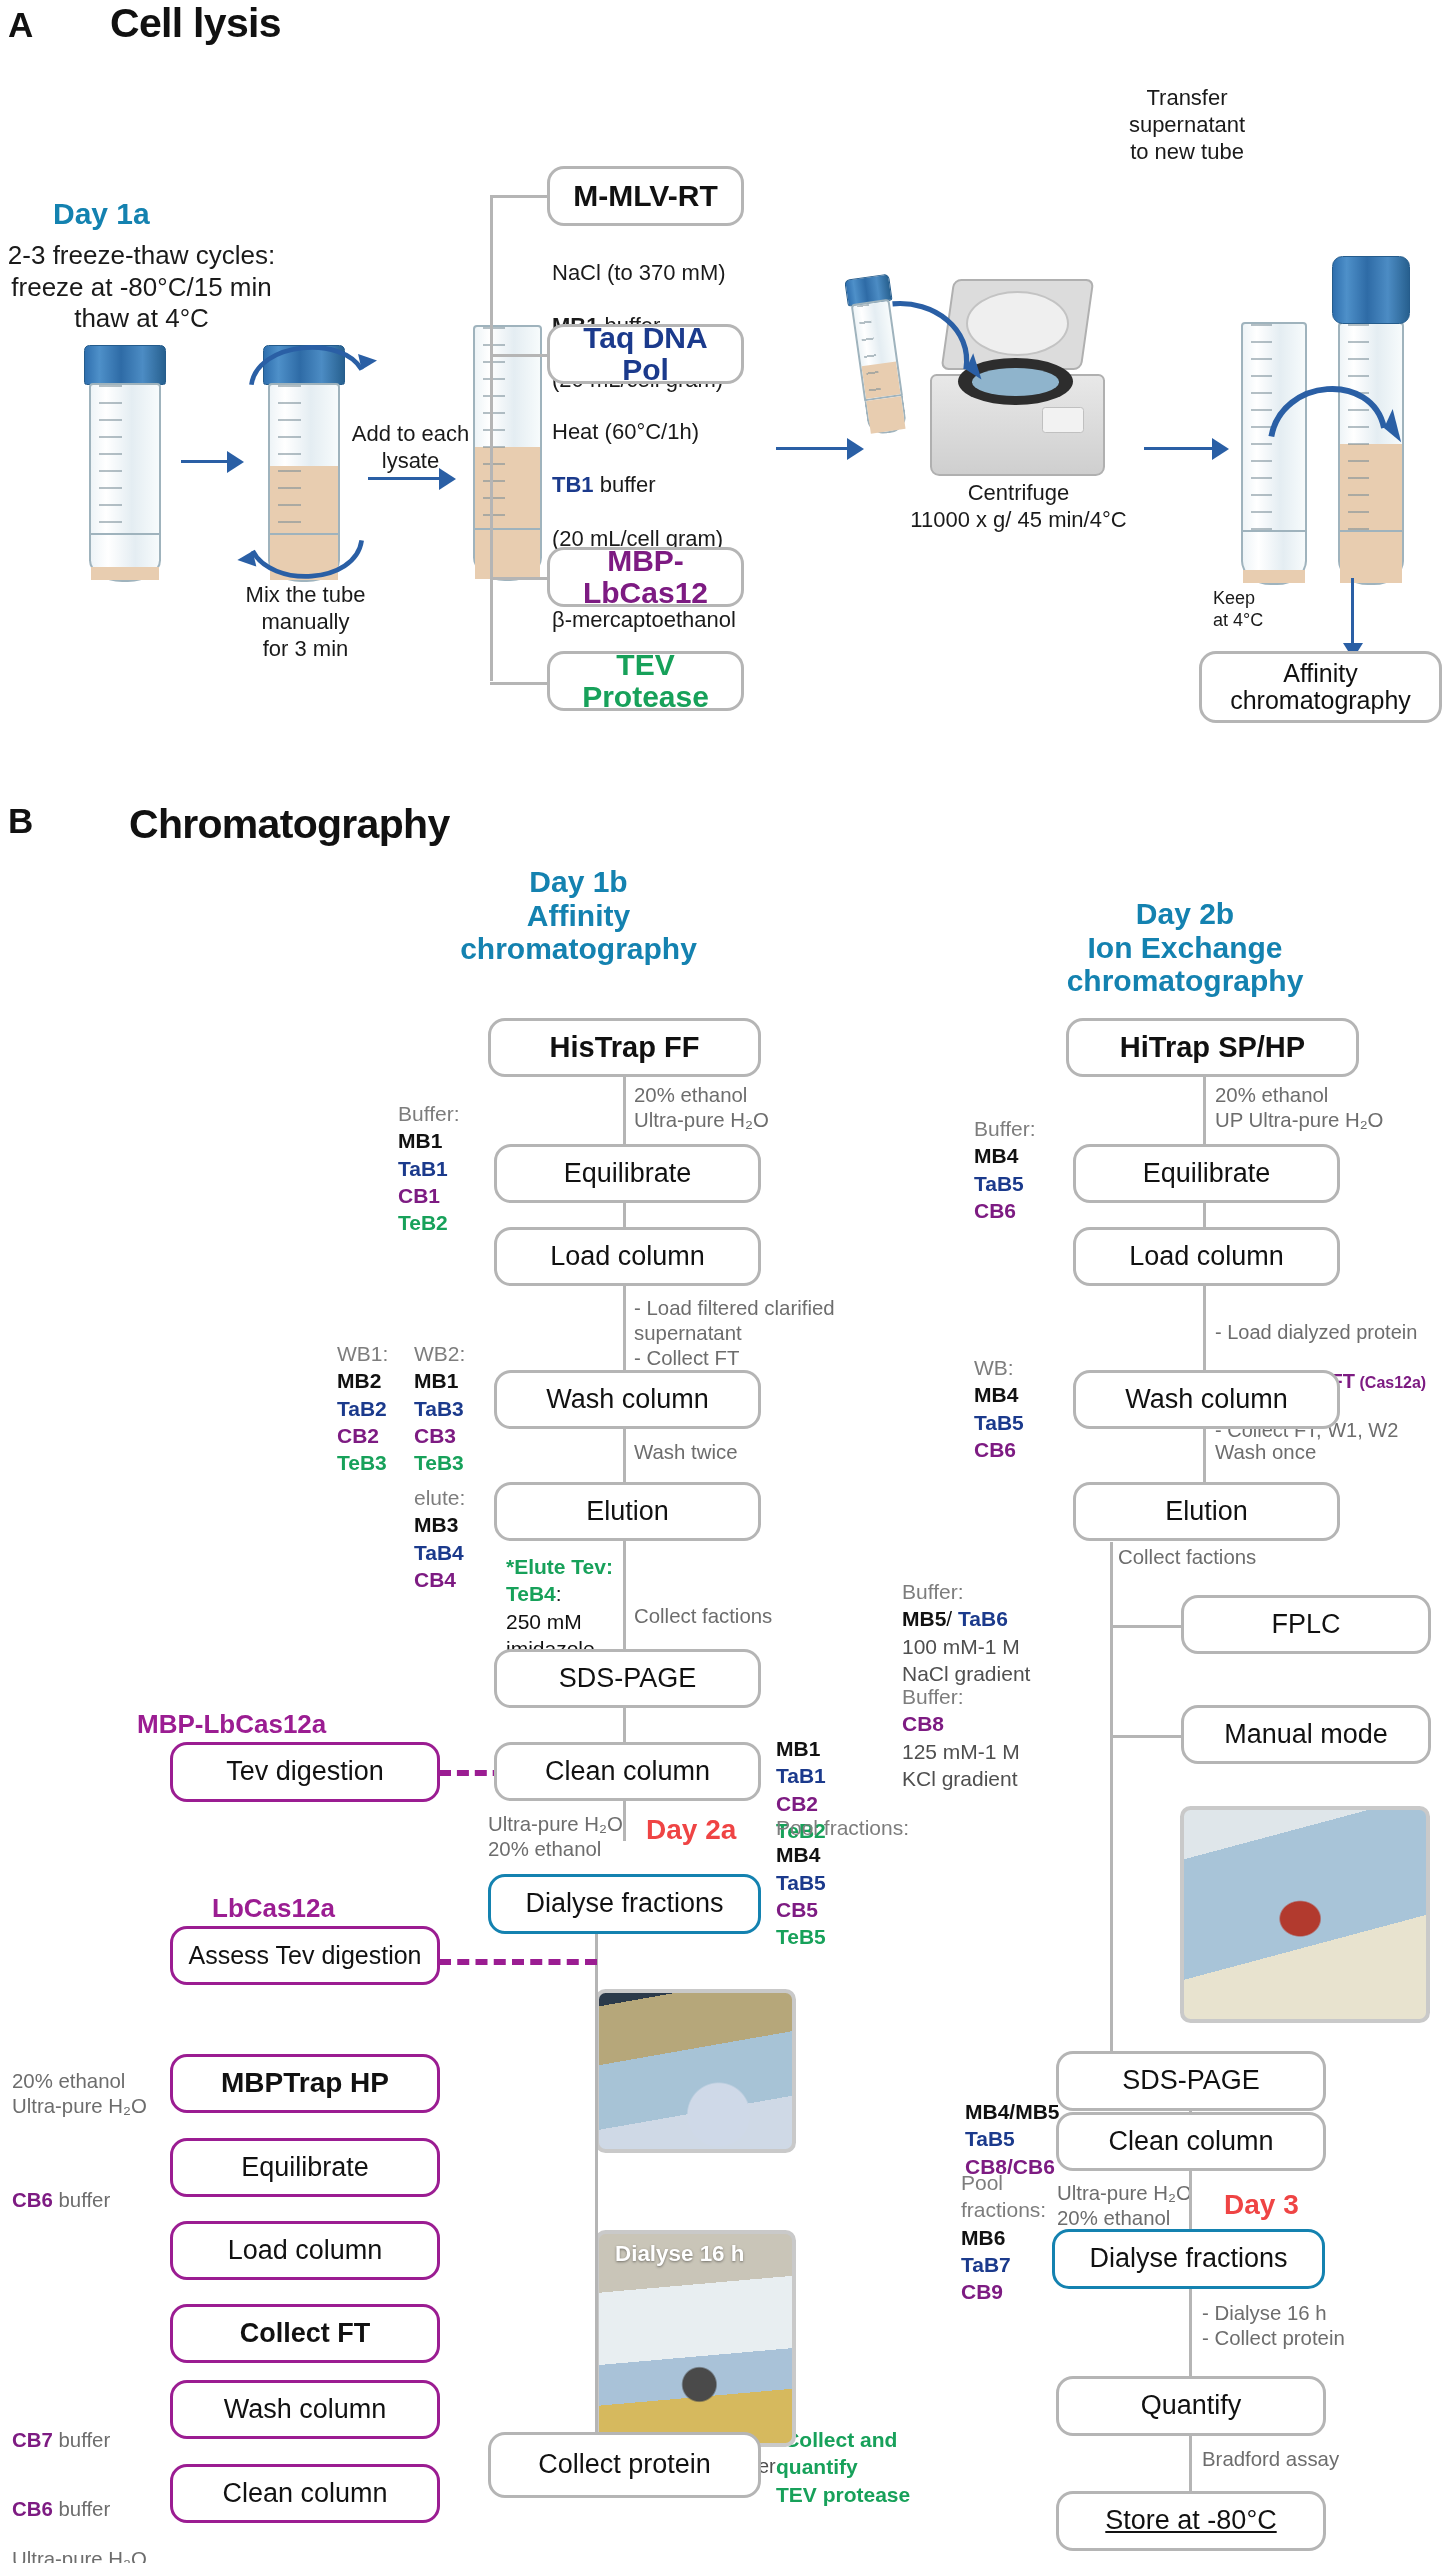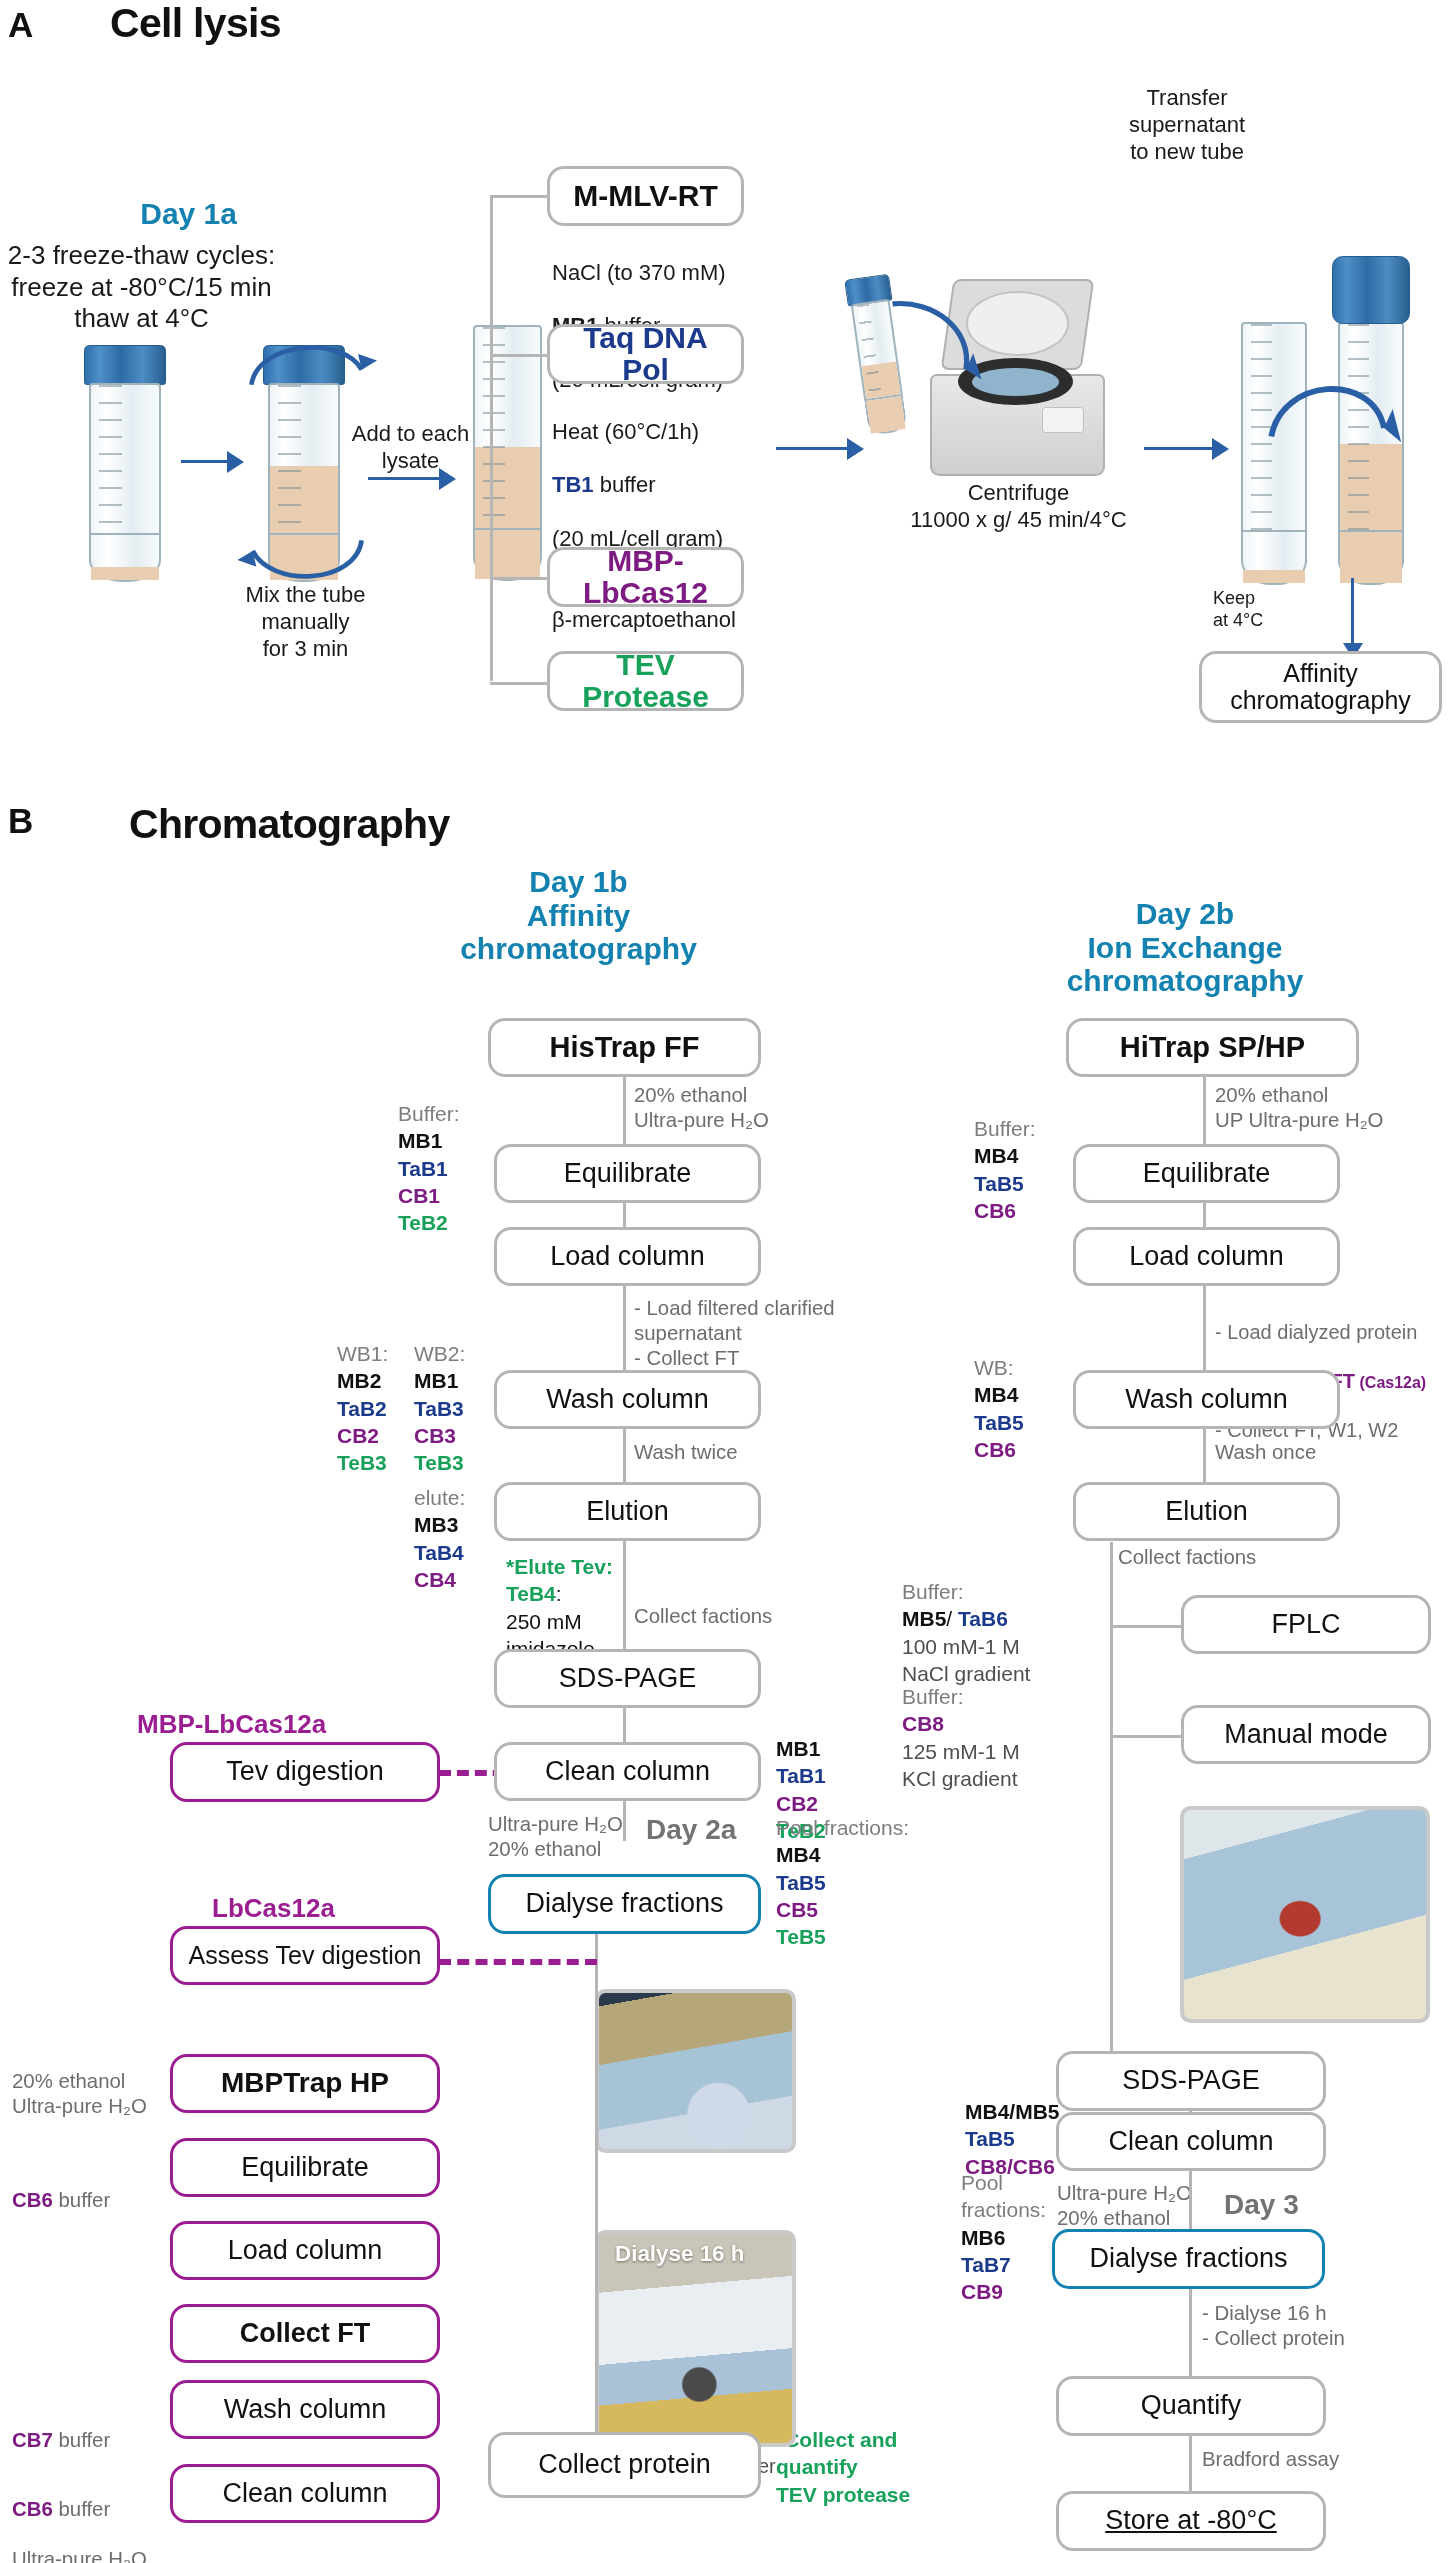--- a/index.html
+++ b/index.html
@@ -13,21 +13,21 @@
     color:#1a1a1a;
   }
   .abs { position:absolute; }
 
   
   .panel-letter { font-size:35px; font-weight:bold; color:#111; letter-spacing:-0.7px; }
   .panel-title  { font-size:41px; font-weight:bold; color:#111; letter-spacing:-0.7px; white-space:nowrap; }
 
   
   .day { color:#1482b0; font-weight:bold; font-size:30px; line-height:1.12; text-align:center; white-space:nowrap; }
-  .day-sm { color:#737373; font-weight:bold; font-size:28px; white-space:nowrap; }
+  .day-sm { color:#ef4444; font-weight:bold; font-size:28px; white-space:nowrap; }
 
   
   .node {
     border:3.3px solid #b5b5b5;
     border-radius:17px;
     background:#fff;
     display:flex; align-items:center; justify-content:center;
     text-align:center;
     font-size:27px;
     color:#111;
@@ -150,21 +150,21 @@
   .ph-c { background:
       radial-gradient(ellipse at 48% 52%, #b23a2e 0 11%, transparent 12%),
       linear-gradient(165deg,#dfe6ea 0 18%, #a8c4d8 18% 62%, #e8e3cf 62% 100%); }
 </style>
 </head>
 <body>
 
 <div class="abs panel-letter" style="left:8px; top:5.3px;">A</div>
 <div class="abs panel-title" style="left:110px; top:0px;">Cell lysis</div>
 
-<div class="abs day" style="left:53px; top:197px; width:184px; text-align:right;">Day 1a</div>
+<div class="abs day" style="left:53px; top:197px; width:184px; text-align:left;">Day 1a</div>
 <div class="abs ann-dark" style="left:0px; top:240px; width:283px; text-align:center; font-size:26px;">2-3 freeze-thaw cycles:
 freeze at -80°C/15 min
 thaw at 4°C</div>
 
 <div class="tube" style="left:84px; top:345px; width:82px; height:237px;">
   <div class="cap" style="top:0;"></div>
   <div class="body" style="top:16%; height:64%;">
     <div class="grad"></div>
   </div>
   <div class="tip" style="top:80%; height:20%;">

